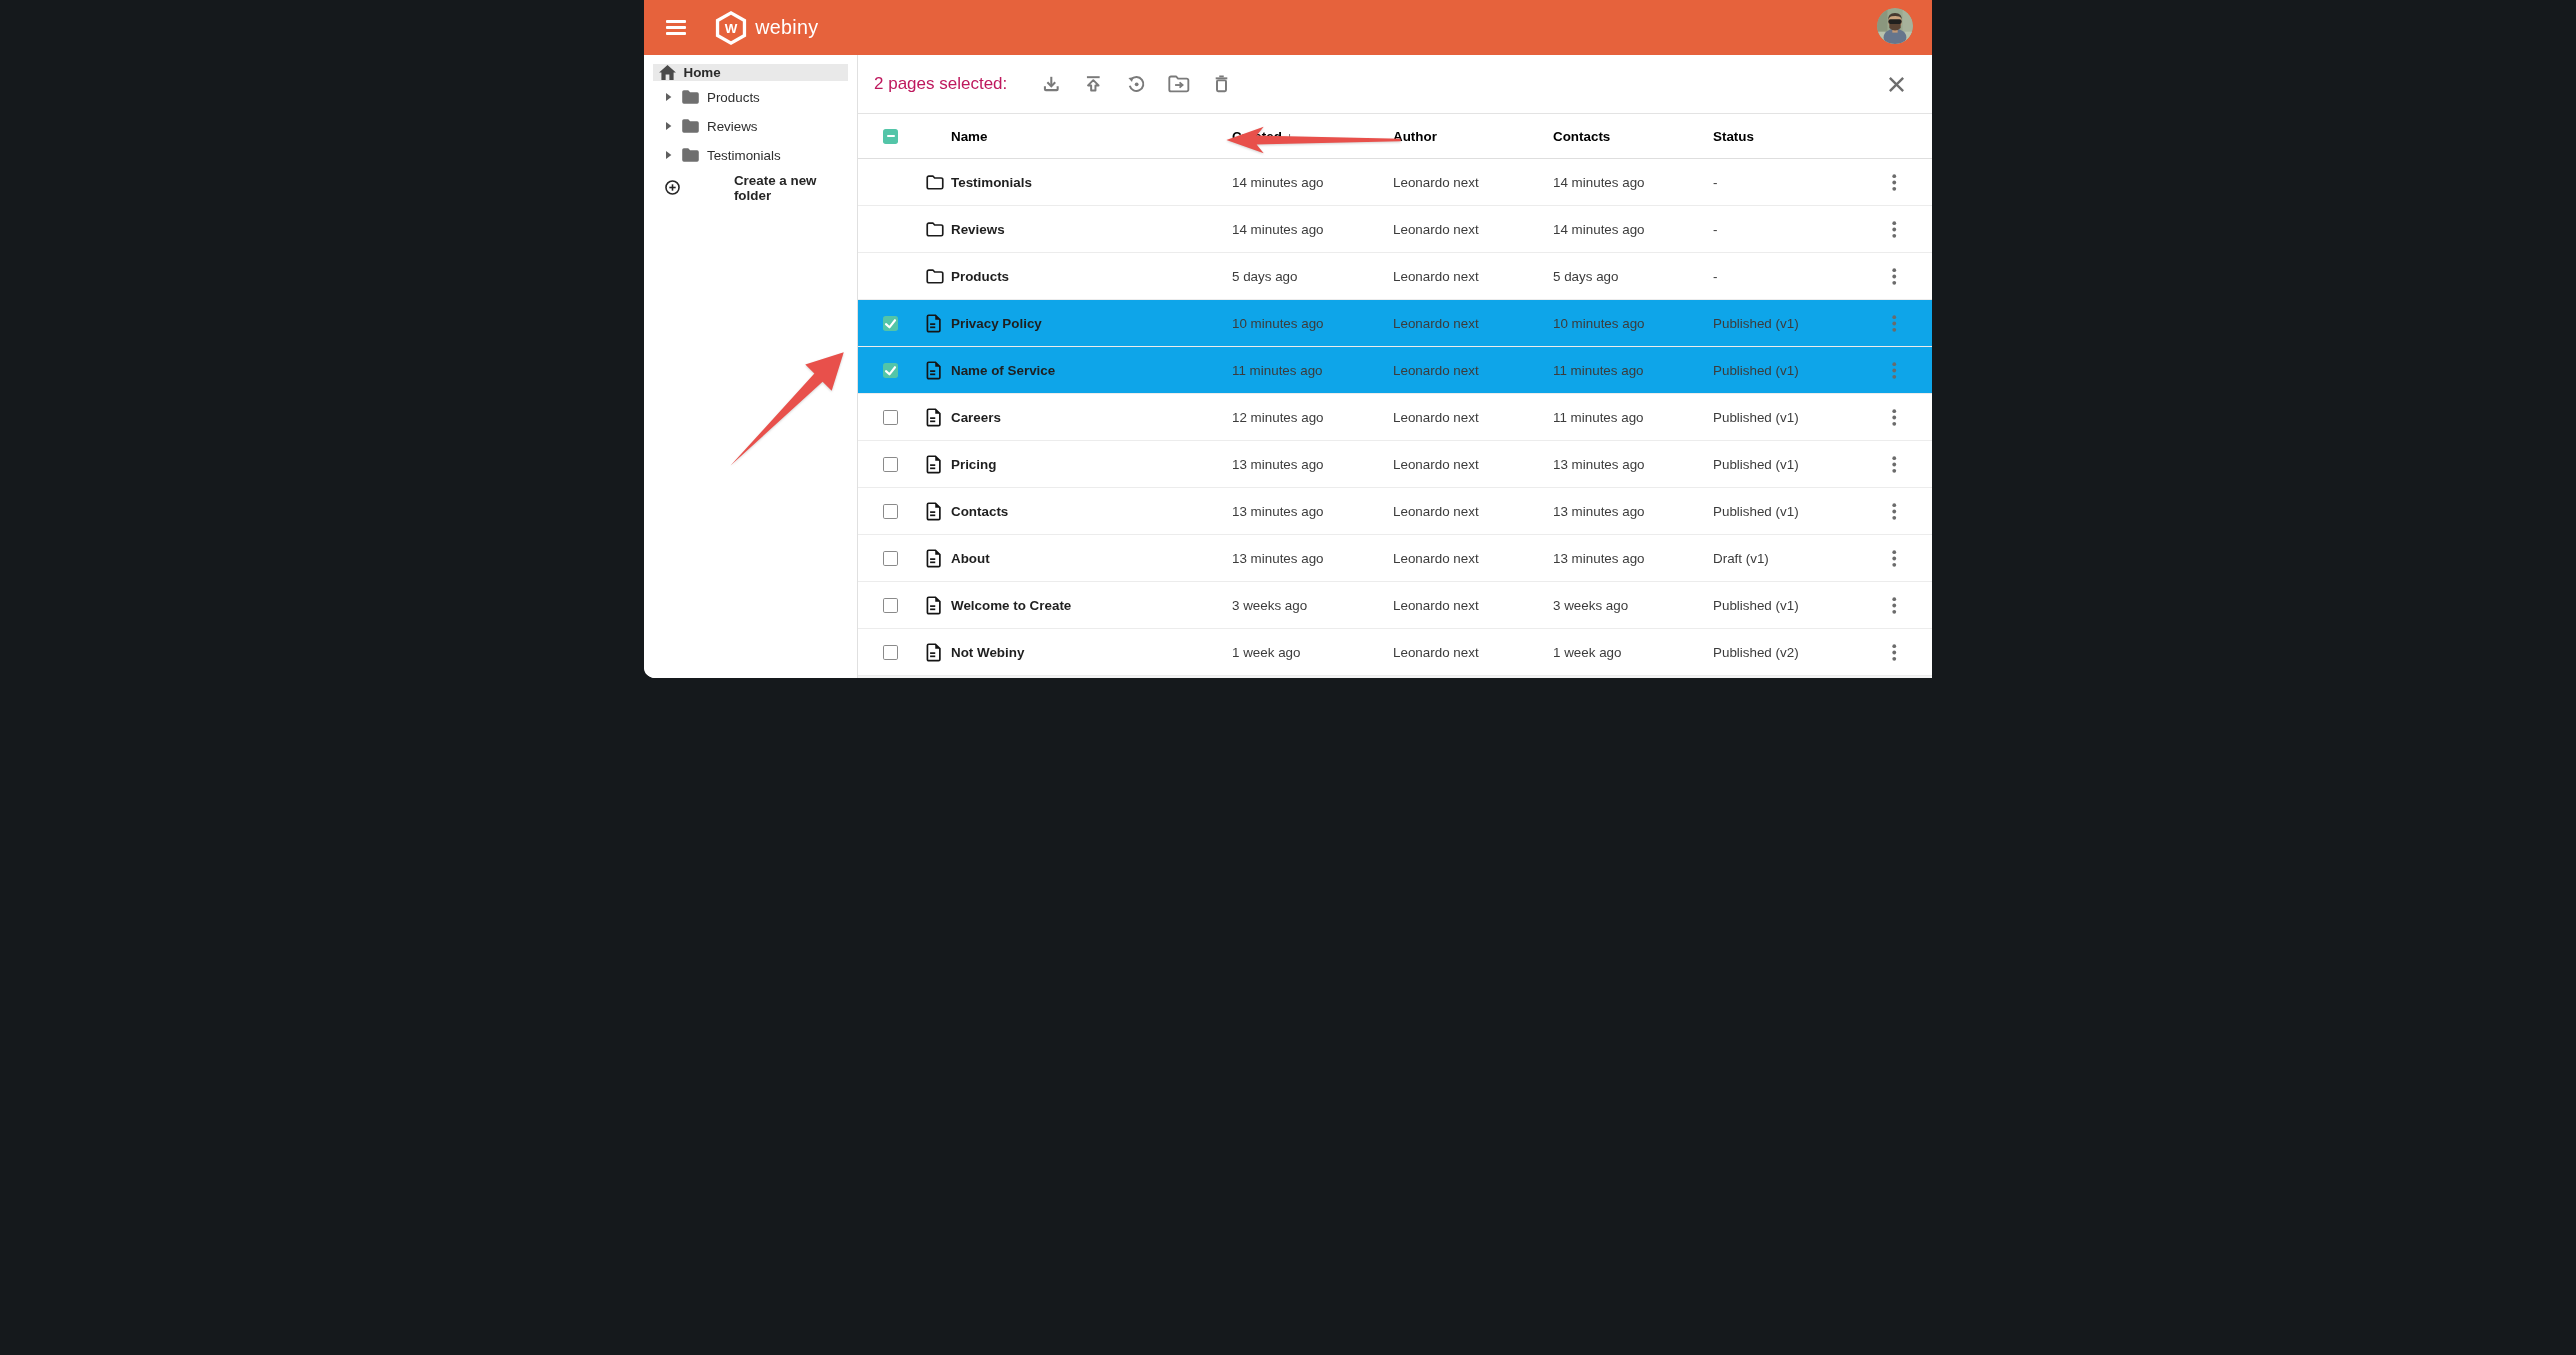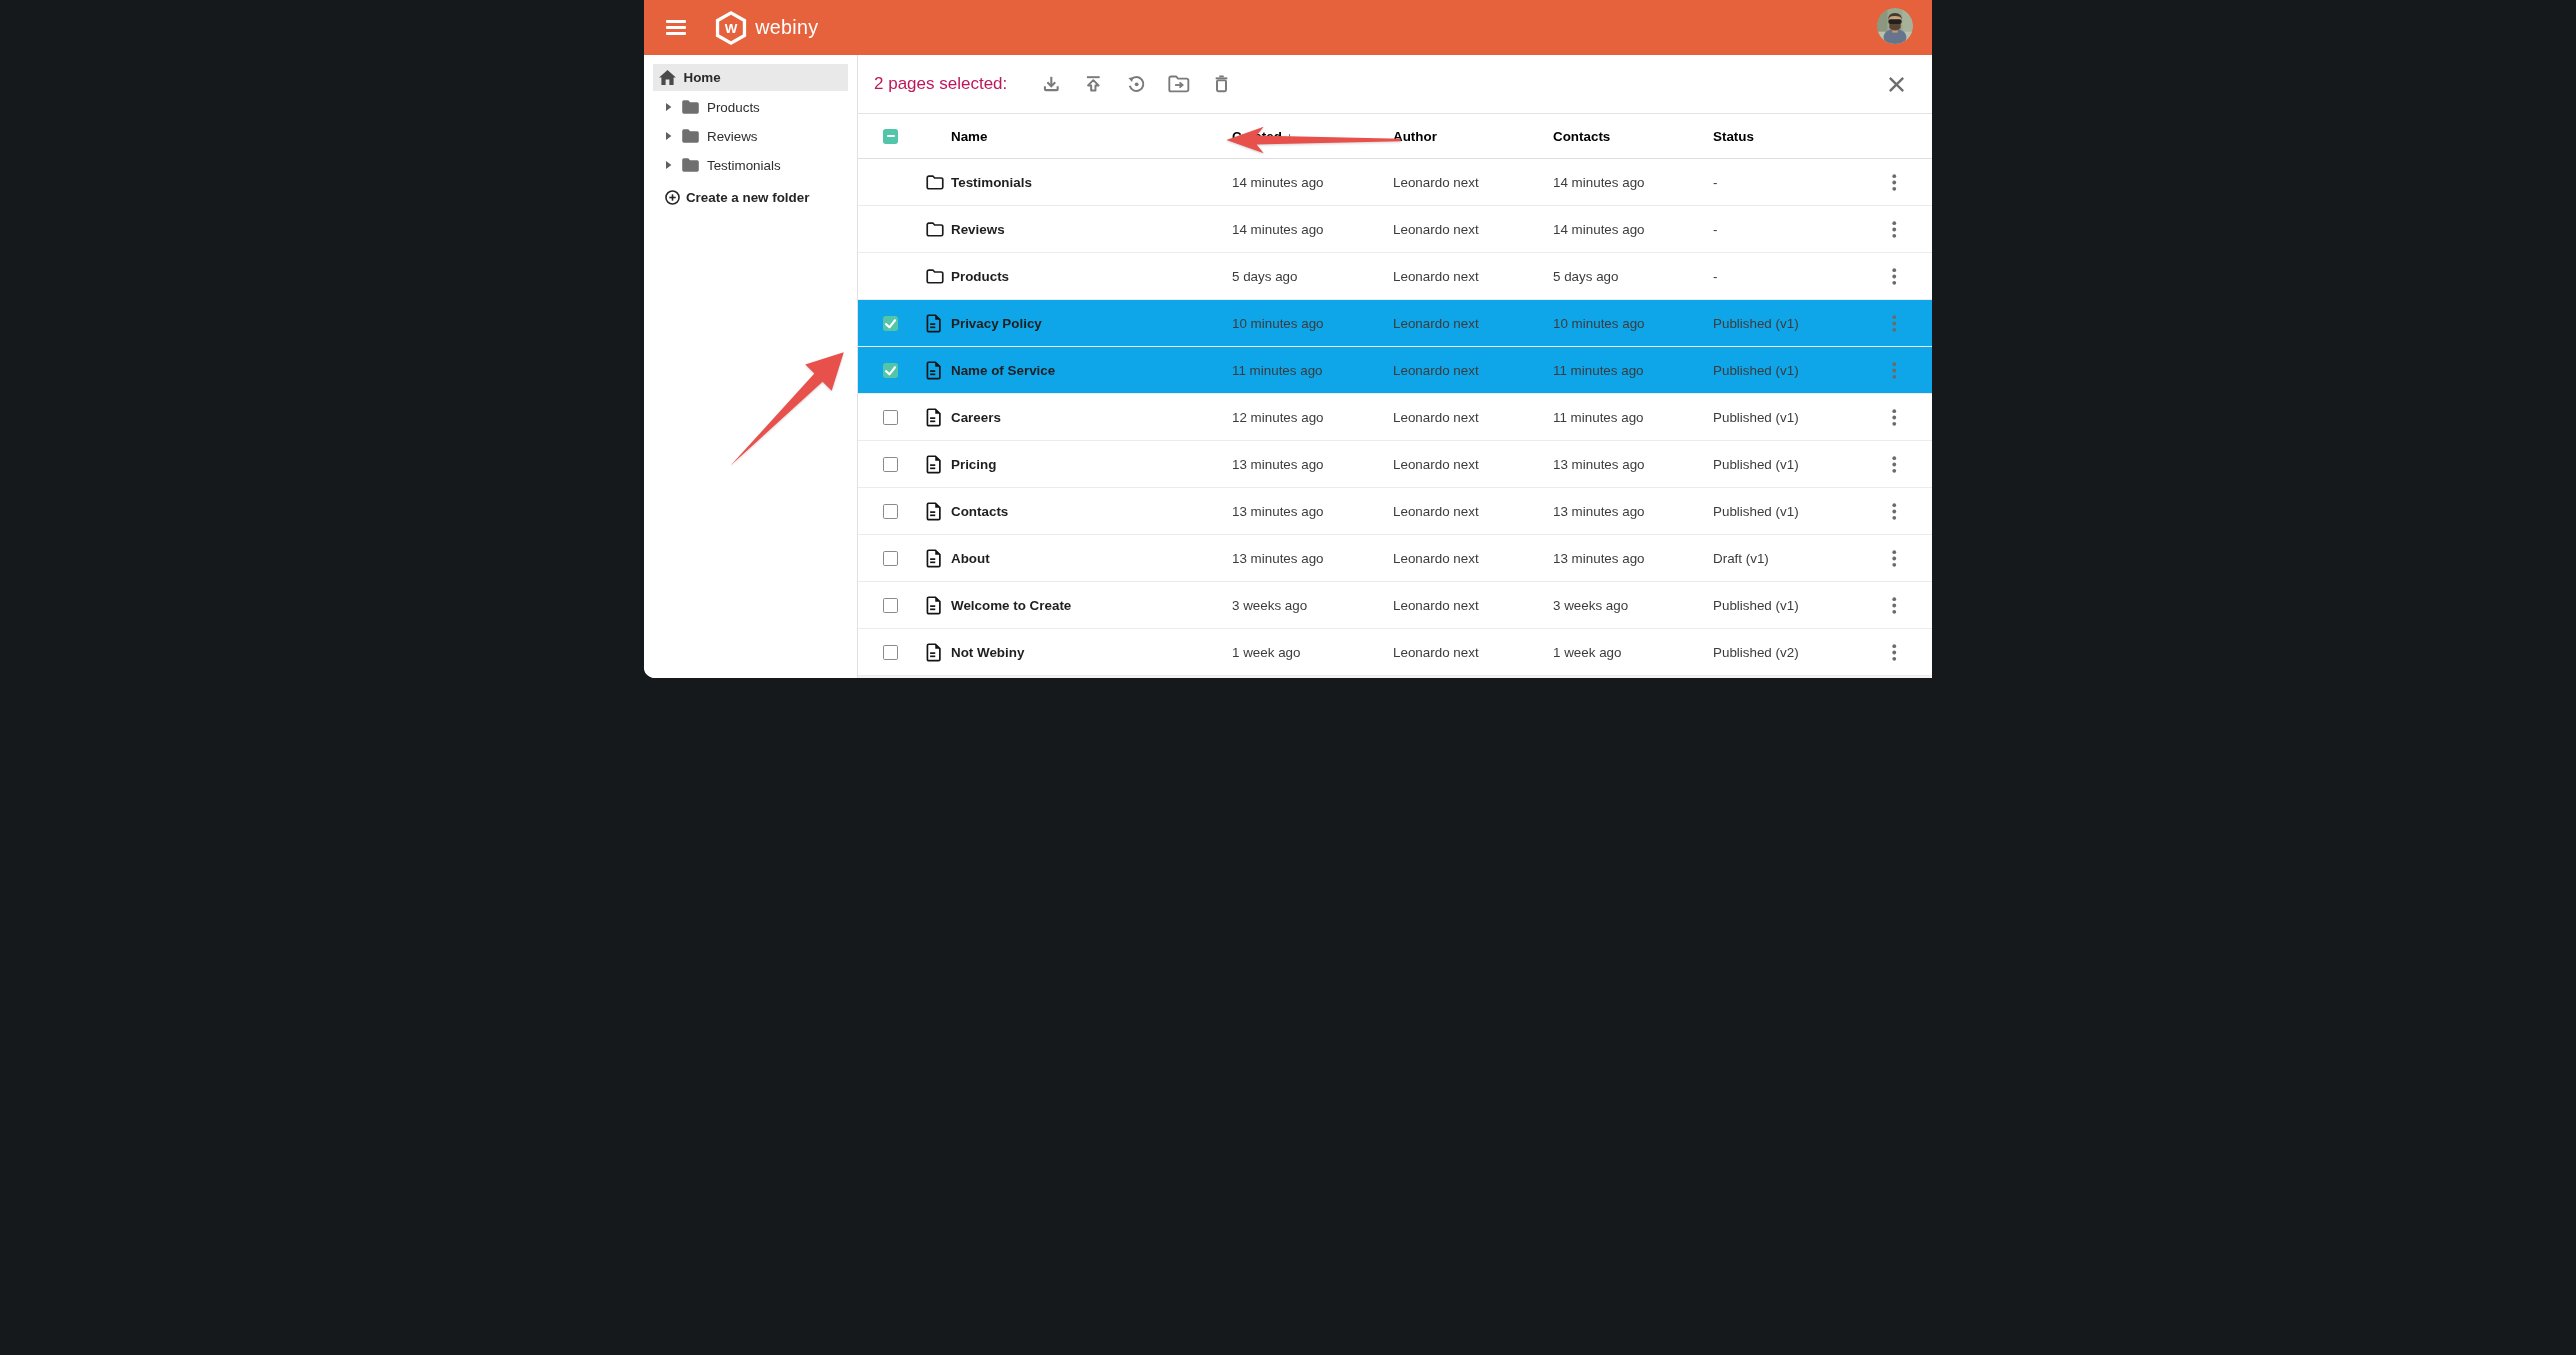--- a/index.html
+++ b/index.html
@@ -12,28 +12,28 @@
   .shell{position:absolute;inset:0;background:#fff;border-bottom-left-radius:10.7px;overflow:hidden;}
   
   .topbar{position:absolute;left:0;top:0;width:100%;height:55px;background:#e6623c;display:flex;align-items:center;}
   .hamburger{width:39px;height:39px;margin-left:12.5px;display:flex;flex-direction:column;justify-content:center;gap:3.6px;padding:0 9.8px;cursor:pointer;background:none;border:none;}
   .hamburger span{display:block;height:2.7px;border-radius:0.9px;background:#fff;}
   .brand{display:flex;align-items:center;margin-left:19.7px;gap:8px;}
   .brand-word{color:#fff;font-size:19.7px;font-weight:normal;letter-spacing:0.3px;}
   .avatar{position:absolute;right:19px;top:8px;width:36px;height:36px;border-radius:50%;overflow:hidden;cursor:pointer;}
   
   .sidebar{position:absolute;left:0;top:55px;bottom:0;width:214px;background:#fff;border-right:0.9px solid #e0e0e0;}
-  .side-home{margin:9px 9px 0 9px;height:27px;background:#e9e9e9;display:flex;align-items:center;padding-left:6.3px;gap:7.2px;cursor:pointer;}
+  .side-home{margin:9px 9px 0 9px;height:17px;background:#e9e9e9;display:flex;align-items:center;padding-left:6.3px;gap:7.2px;cursor:pointer;}
   .side-home .lbl{font-size:13.4px;font-weight:bold;color:#2b2b2b;}
   .tree{margin-top:1.8px;}
   .tree-item{height:29px;display:flex;align-items:center;cursor:pointer;}
   .tree-item .caret{margin-left:22.4px;width:5.4px;display:flex;}
   .tree-item .f-ic{margin-left:9px;display:flex;}
   .tree-item .lbl{margin-left:7.2px;font-size:13.4px;color:#2e2e2e;}
-  .create-folder{margin-top:4.5px;height:27px;display:flex;align-items:center;cursor:pointer;}
+  .create-folder{margin-top:4.5px;height:27px;display:flex;align-items:center;cursor:pointer;gap:48px;}
   .create-folder .lbl{margin-left:6.3px;font-size:13.4px;font-weight:bold;color:#262626;}
   .create-folder .plus{margin-left:20.6px;display:flex;}
   
   .main{position:absolute;left:214px;top:55px;right:0;bottom:0;background:#fff;}
   .selbar{height:59px;border-bottom:0.9px solid #e3e3e3;display:flex;align-items:center;position:relative;}
   .selbar .seltext{margin-left:16px;font-size:17px;color:#be185d;}
   .selbar .actions{display:flex;align-items:center;margin-left:12.5px;}
   .icon-btn{width:23px;height:23px;margin-left:19.7px;background:none;border:none;padding:0;display:flex;align-items:center;justify-content:center;cursor:pointer;}
   .close-btn{position:absolute;right:25px;top:19px;width:21.5px;height:21.5px;background:none;border:none;padding:0;display:flex;align-items:center;justify-content:center;cursor:pointer;}
   

